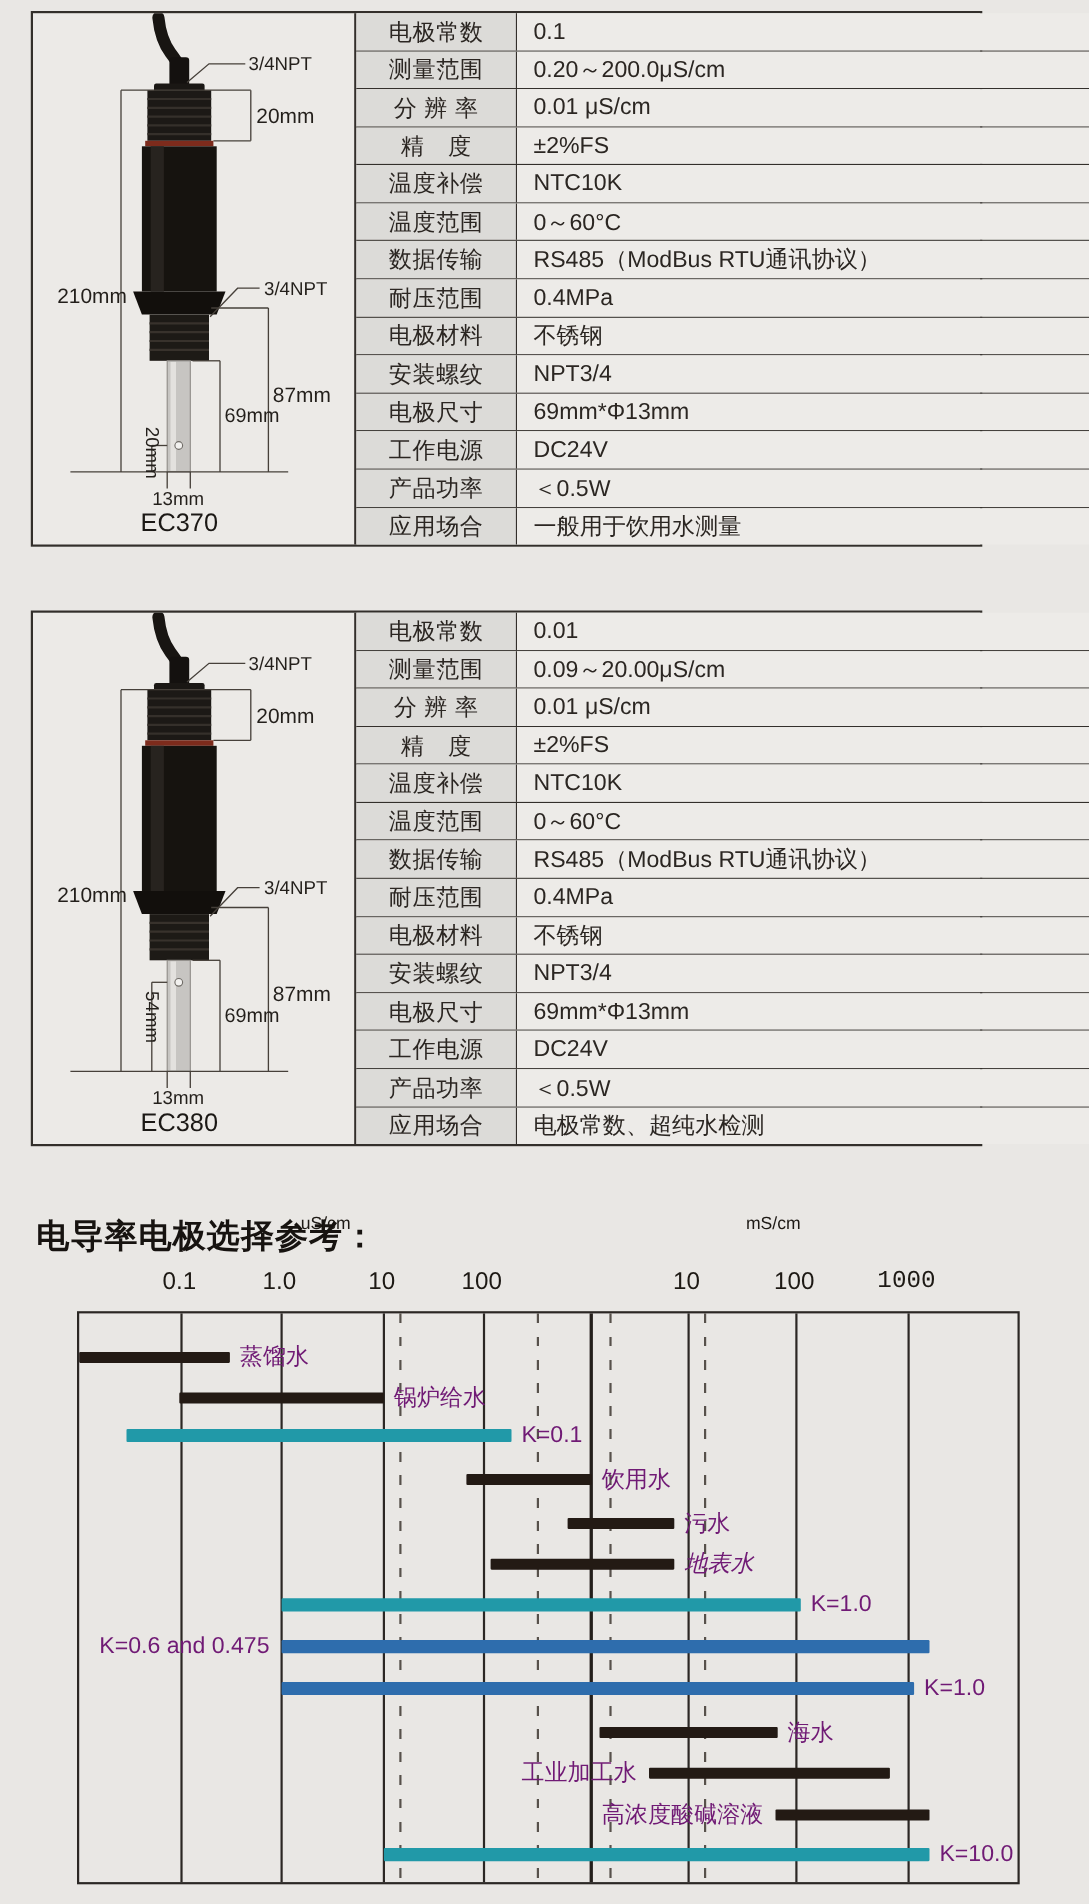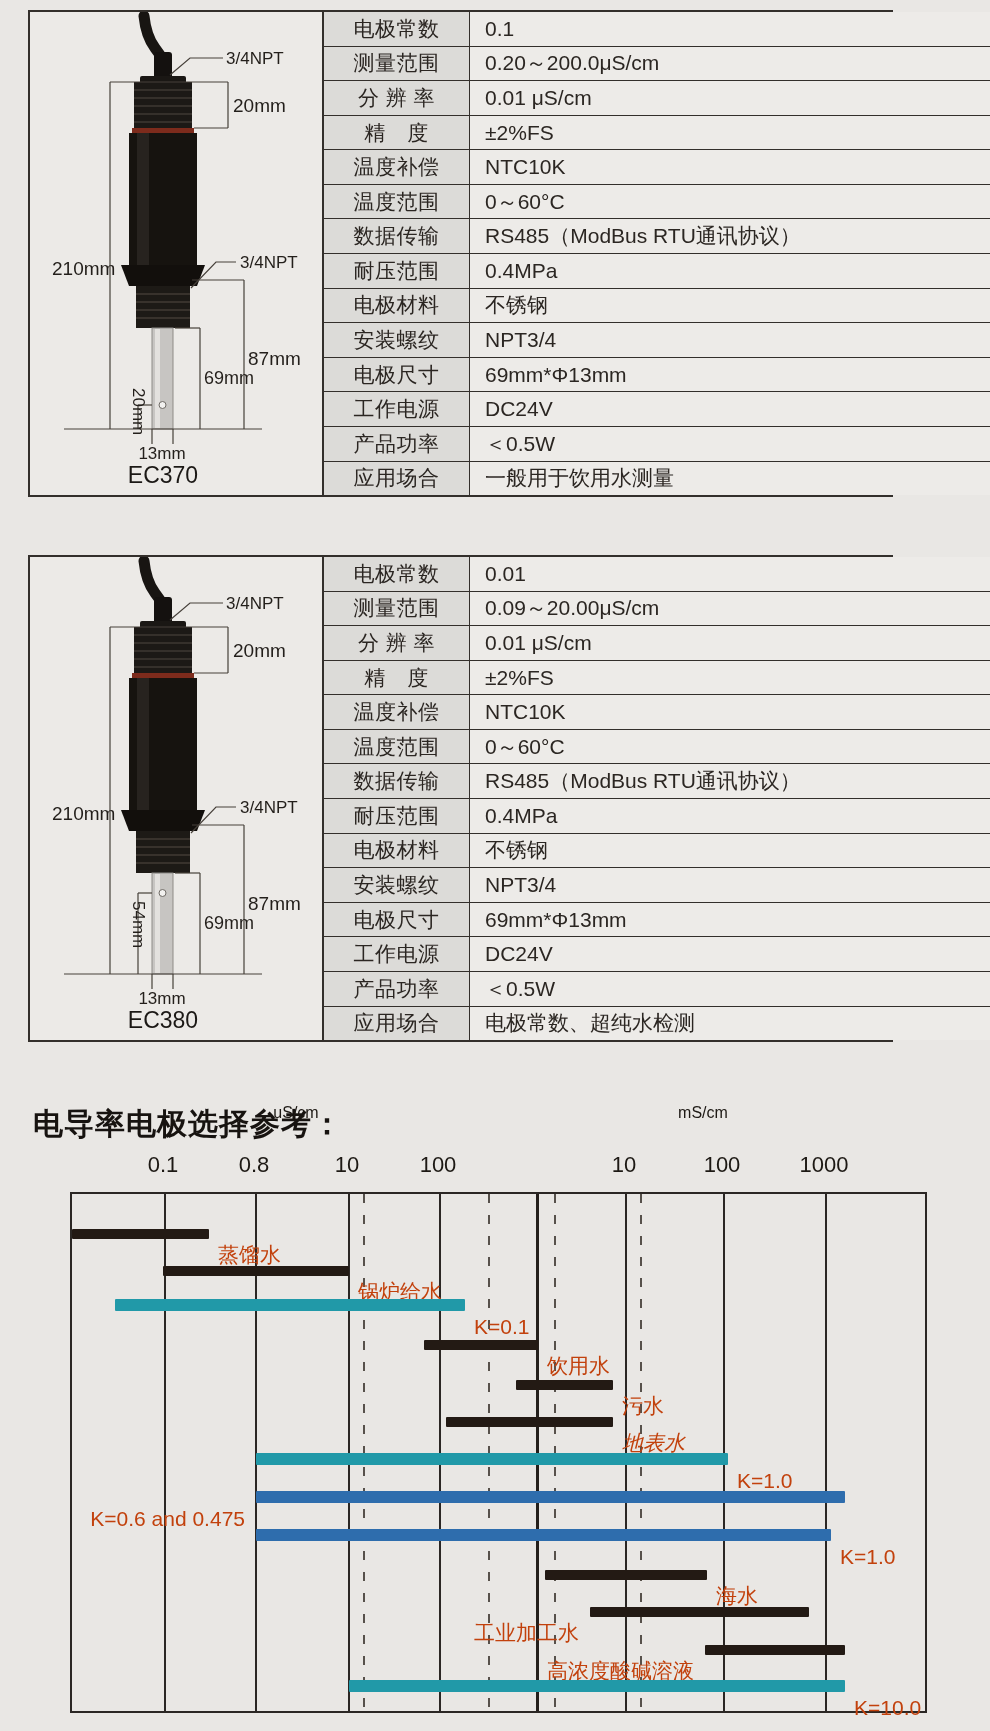--- a/index.html
+++ b/index.html
@@ -40,23 +40,22 @@
     border:2px solid #2b2724;box-sizing:border-box;
   }
   .grid-solid{position:absolute;top:0;bottom:0;width:2px;background:#2b2724;}
   .grid-boundary{position:absolute;top:0;bottom:0;width:3px;background:#241f1b;}
   .grid-dashed{
     position:absolute;top:0;bottom:0;width:2px;
     background:repeating-linear-gradient(to bottom,#57514b 0 9px,rgba(0,0,0,0) 9px 21px);
   }
   .range-bar{position:absolute;border-radius:1px;}
   .bar-label{
-    position:absolute;font-size:21px;color:#c2410c;white-space:nowrap;
+    position:absolute;font-size:21px;color:#701a75;white-space:nowrap;
     transform:translateY(-52%);
-    margin-top:22px;
   }
   svg text{font-family:"Liberation Sans","DejaVu Sans",sans-serif;}
 </style>
 </head>
 <body>
 
 <div class="product-box" style="top:10px;">
   <div class="illu-panel">
     <svg viewBox="0 0 292 483" width="292" height="483">
 
@@ -299,26 +298,26 @@
     </div>
 </div>
 
 <div class="chart-heading">电导率电极选择参考：</div>
 
 <div class="unit-label" style="left:296px;">uS/cm</div>
 <div class="unit-label" style="left:703px;">mS/cm</div>
 
 <div id="tick-layer">
     <div class="tick-label" style="left: 163px;">0.1</div>
-    <div class="tick-label" style="left: 254px;">0.8</div>
+    <div class="tick-label" style="left: 254px;">1.0</div>
     <div class="tick-label" style="left: 347px;">10</div>
     <div class="tick-label" style="left: 438px;">100</div>
     <div class="tick-label" style="left: 624px;">10</div>
     <div class="tick-label" style="left: 722px;">100</div>
-    <div class="tick-label" style="left: 824px;">1000</div>
+    <div class="tick-label" style="left: 824px; font-family: Liberation Mono, monospace;">1000</div>
   </div>
 
 <div class="chart-frame" id="chart-frame">
     <div class="grid-solid" style="left: 92px;"></div>
     <div class="grid-solid" style="left: 183px;"></div>
     <div class="grid-solid" style="left: 276px;"></div>
     <div class="grid-solid" style="left: 367px;"></div>
     <div class="grid-solid" style="left: 553px;"></div>
     <div class="grid-solid" style="left: 651px;"></div>
     <div class="grid-solid" style="left: 753px;"></div>

